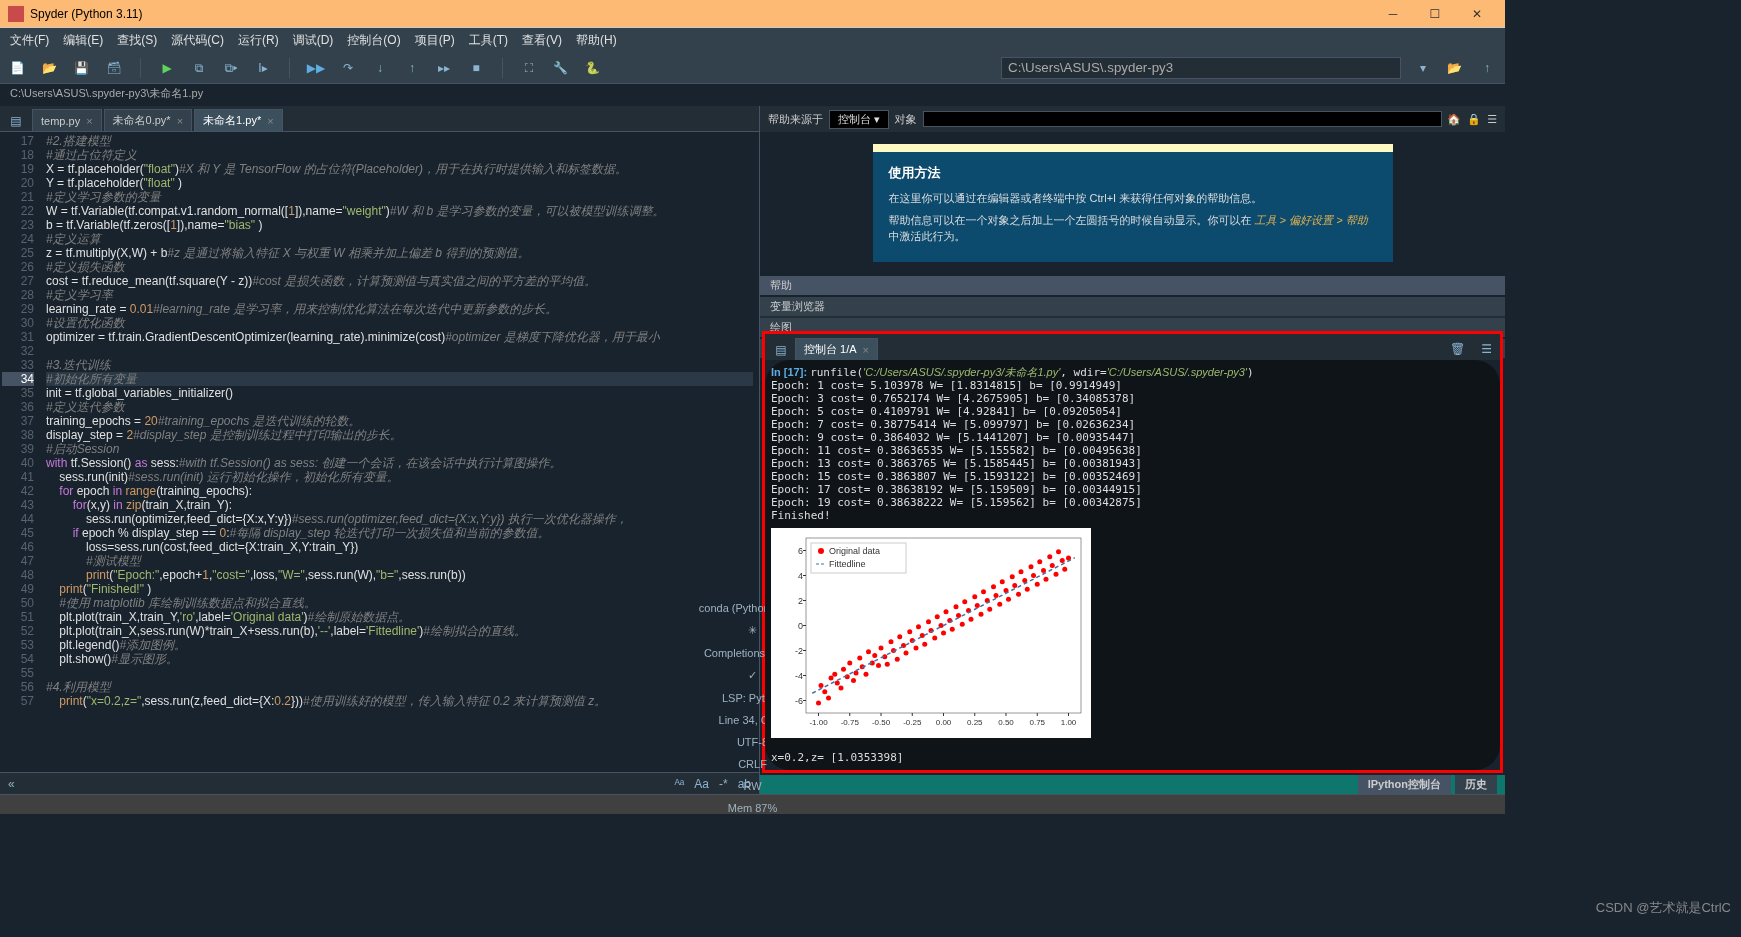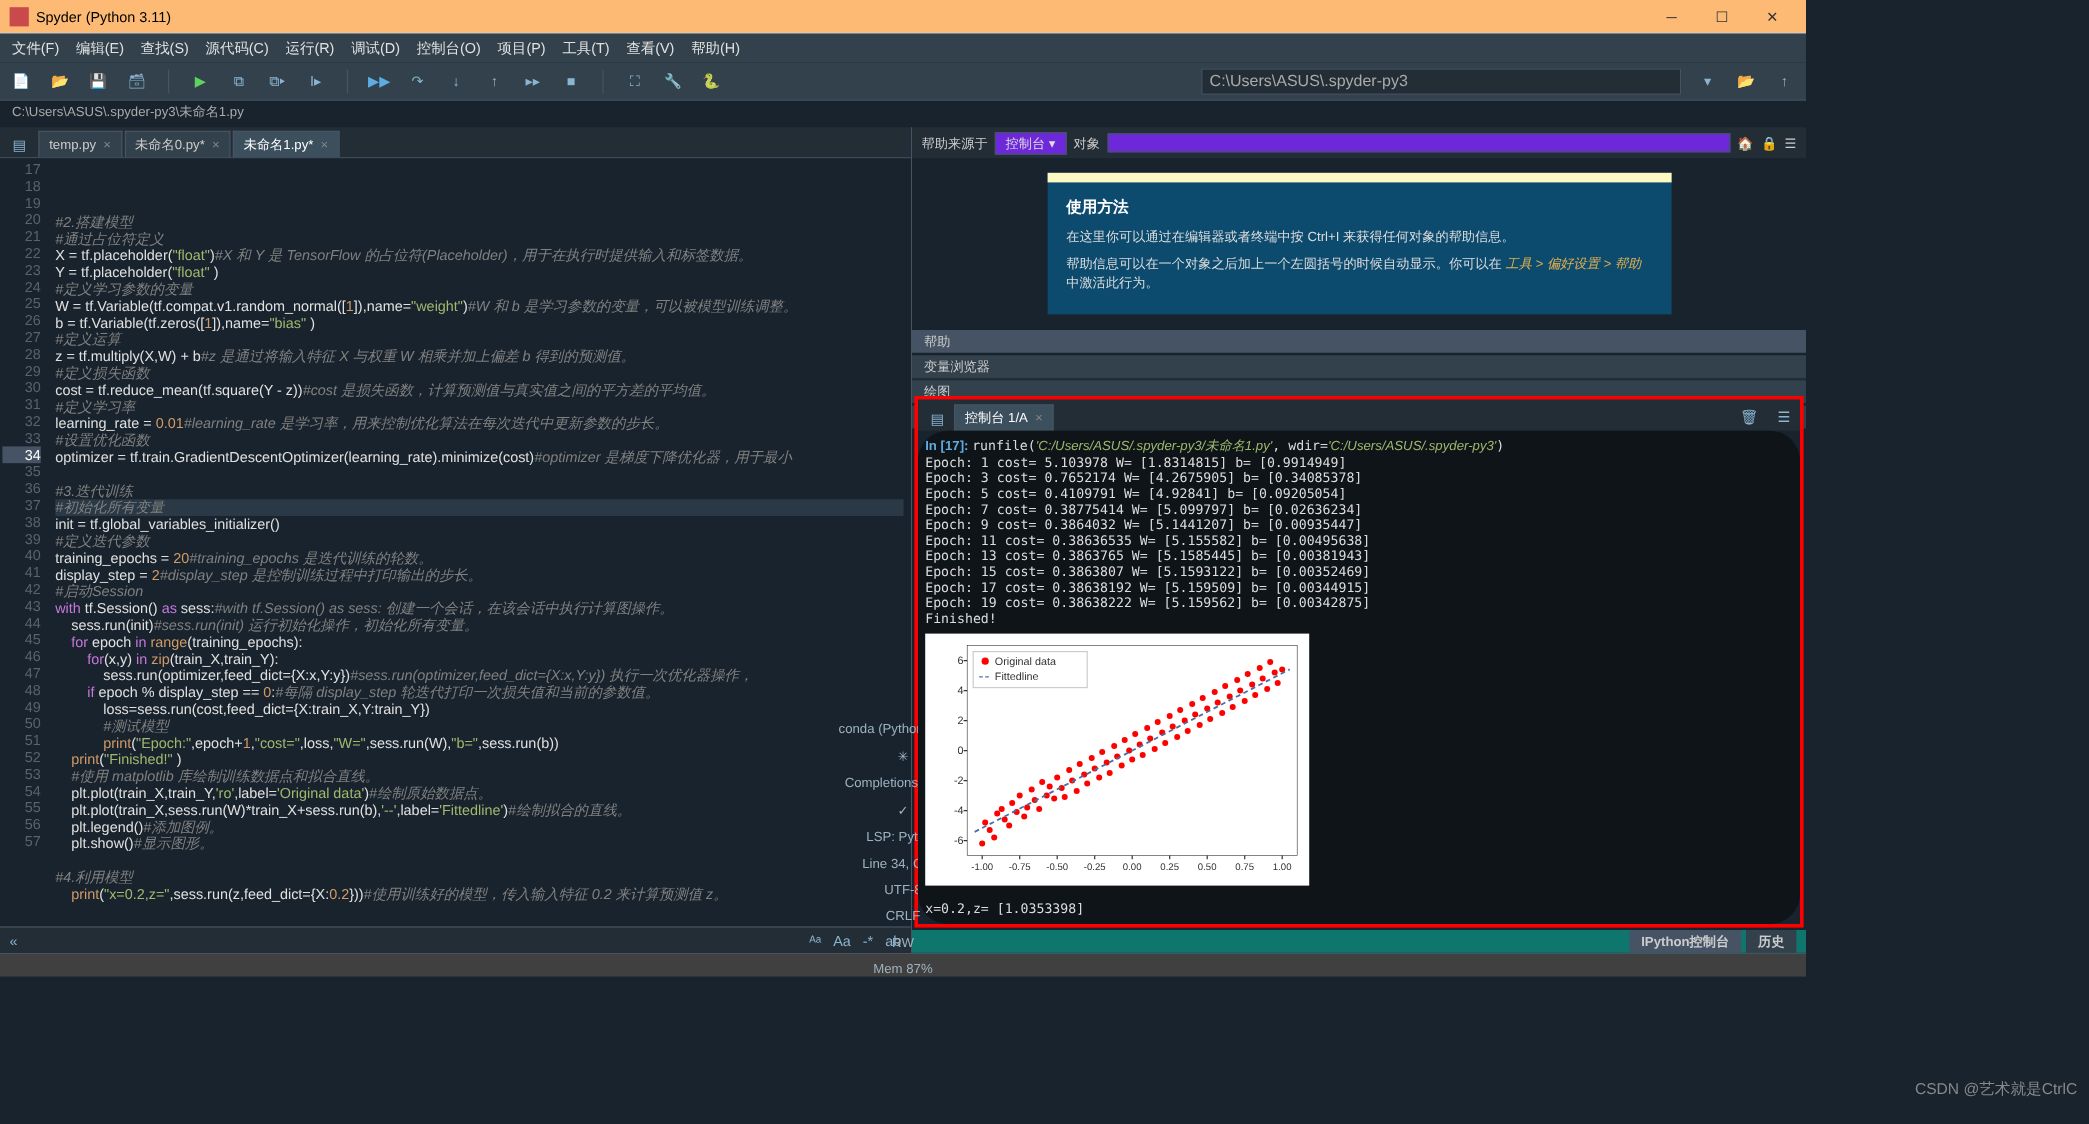--- a/index.html
+++ b/index.html
@@ -27,33 +27,33 @@
 .tabs { height: 26px; background: #232d36; display: flex; align-items: flex-end; padding-left: 6px; gap: 2px; border-bottom: 1px solid #455364; }
 .tab-button-icon { width: 20px; height: 20px; margin-right: 4px; display:flex;align-items:center;justify-content:center;color:#8ab4d0;}
 .tab { height: 22px; padding: 2px 8px; background: #32414b; color: #ccc; border: 1px solid #455364; border-bottom: none; display: flex; align-items: center; gap: 4px; font-size: 11px; justify-content: center; }
 .tab.active { background: #3c4f5d; color: #fff; }
 .tab-close { color: #888; margin-left: 2px; }
 
 .editor { flex: 1; display: flex; overflow: hidden; background: #19232d; font-family: Consolas, monospace; font-size: 12px; line-height: 14px; }
 .gutter { width: 40px; background: #19232d; color: #566370; text-align: right; padding: 2px 6px 2px 2px; }
 .gutter div { height: 14px; }
 .gutter .cur { background: #455364; color: #fff; }
-.code { flex: 1; padding: 2px 6px; white-space: pre; overflow: hidden; position: relative; margin-top: 44px; }
+.code { flex: 1; padding: 2px 6px; white-space: pre; overflow: hidden; position: relative; }
 .code .line { height: 14px; }
 .line.cur { background: #2a3945; }
 
 .c-comment { color: #808080; font-style: italic; }
 .c-string { color: #9fb96e; }
 .c-kw { color: #c678dd; }
 .c-fn { color: #d19a66; }
 .c-num { color: #d19a66; }
 
 .help-pane { height: 278px; border-bottom: 1px solid #455364; display: flex; flex-direction: column; }
 .help-toolbar { height: 26px; background: #232d36; display: flex; align-items: center; padding: 0 8px; gap: 6px; color: #ccc; font-size: 11px; }
-.help-combo { background: #6d28d9; border: 1px solid #455364; color: #ddd; padding: 1px 8px; font-size: 11px; }
+.help-combo { background: #000000; border: 1px solid #455364; color: #ddd; padding: 1px 8px; font-size: 11px; }
 .help-body { flex: 1; background: #19232d; padding: 12px 40px; overflow: hidden; display:flex; flex-direction:column; align-items:center;}
 .help-card { background: #0c4a6e; border-top: 8px solid #fef9c3; padding: 12px 16px; width: 520px; }
 .help-card h3 { color: #fff; font-size: 13px; font-weight: bold; margin-bottom: 8px; }
 .help-card p { color: #ddd; font-size: 11px; line-height: 16px; margin-bottom: 6px; }
 .help-card .em { color: #e0b050; font-style: italic; }
 .help-lower { color: #aaa; font-size: 11px; margin-top: 14px; text-align:center;}
 .help-link { color: #5dade2; }
 .help-btmtabs { height: 22px; background: #232d36; display: flex; justify-content: center; gap: 2px; flex-direction: column; }
 .help-btmtab { padding: 2px 10px; color: #ccc; font-size: 11px; background: #32414b; }
 .help-btmtab.active { background: #455364; }

